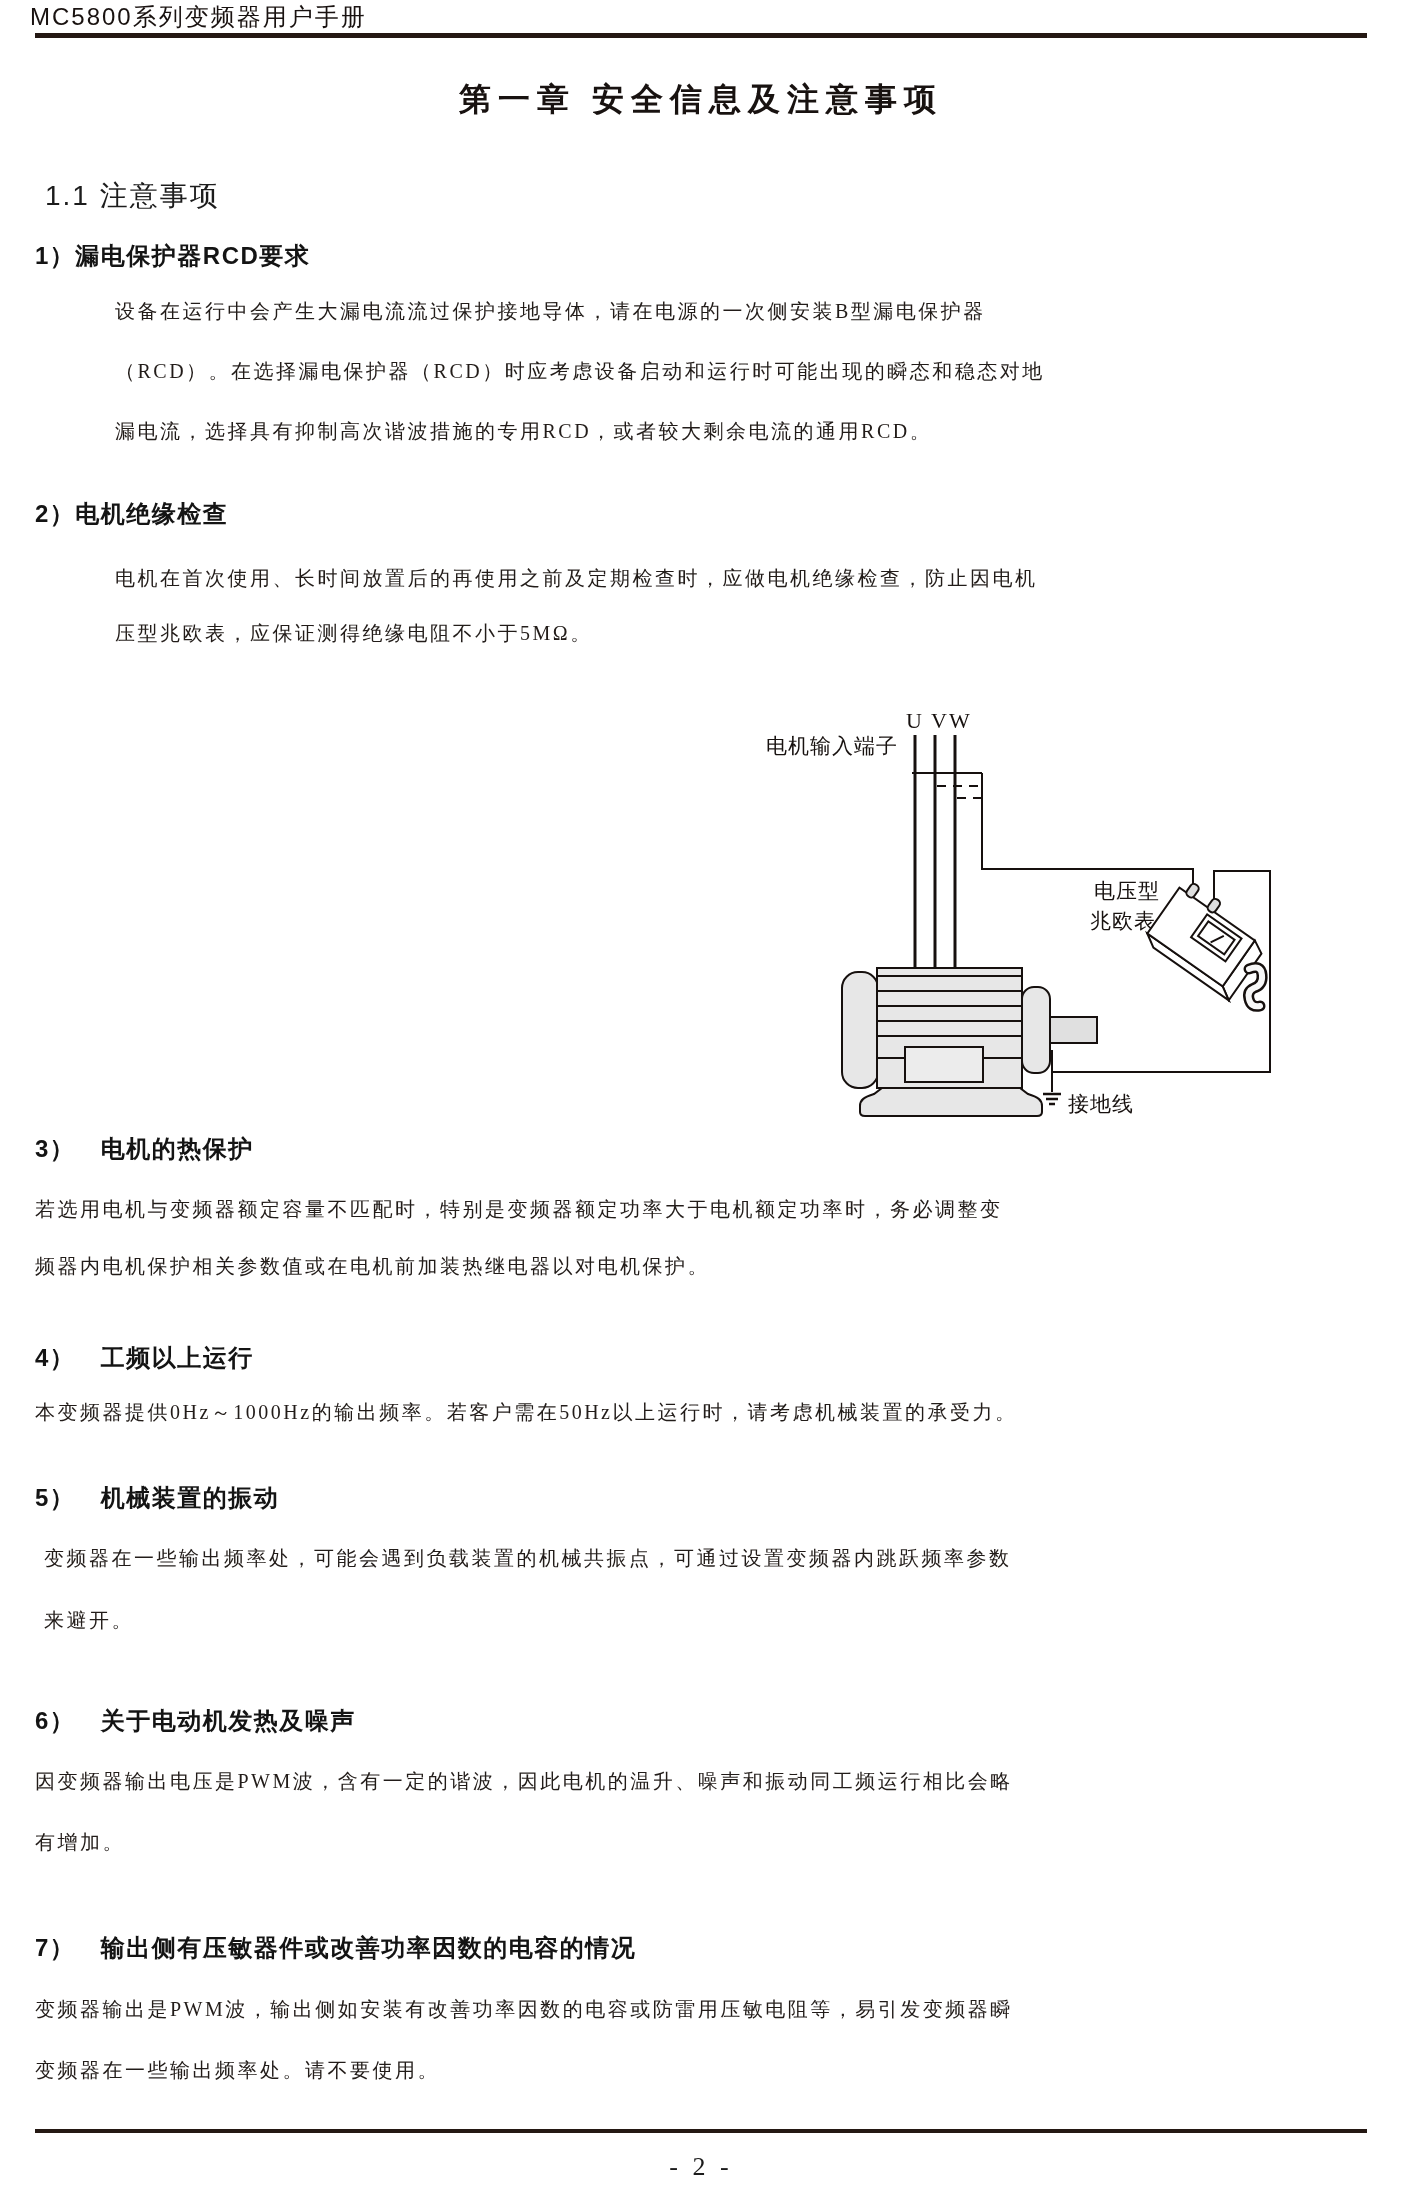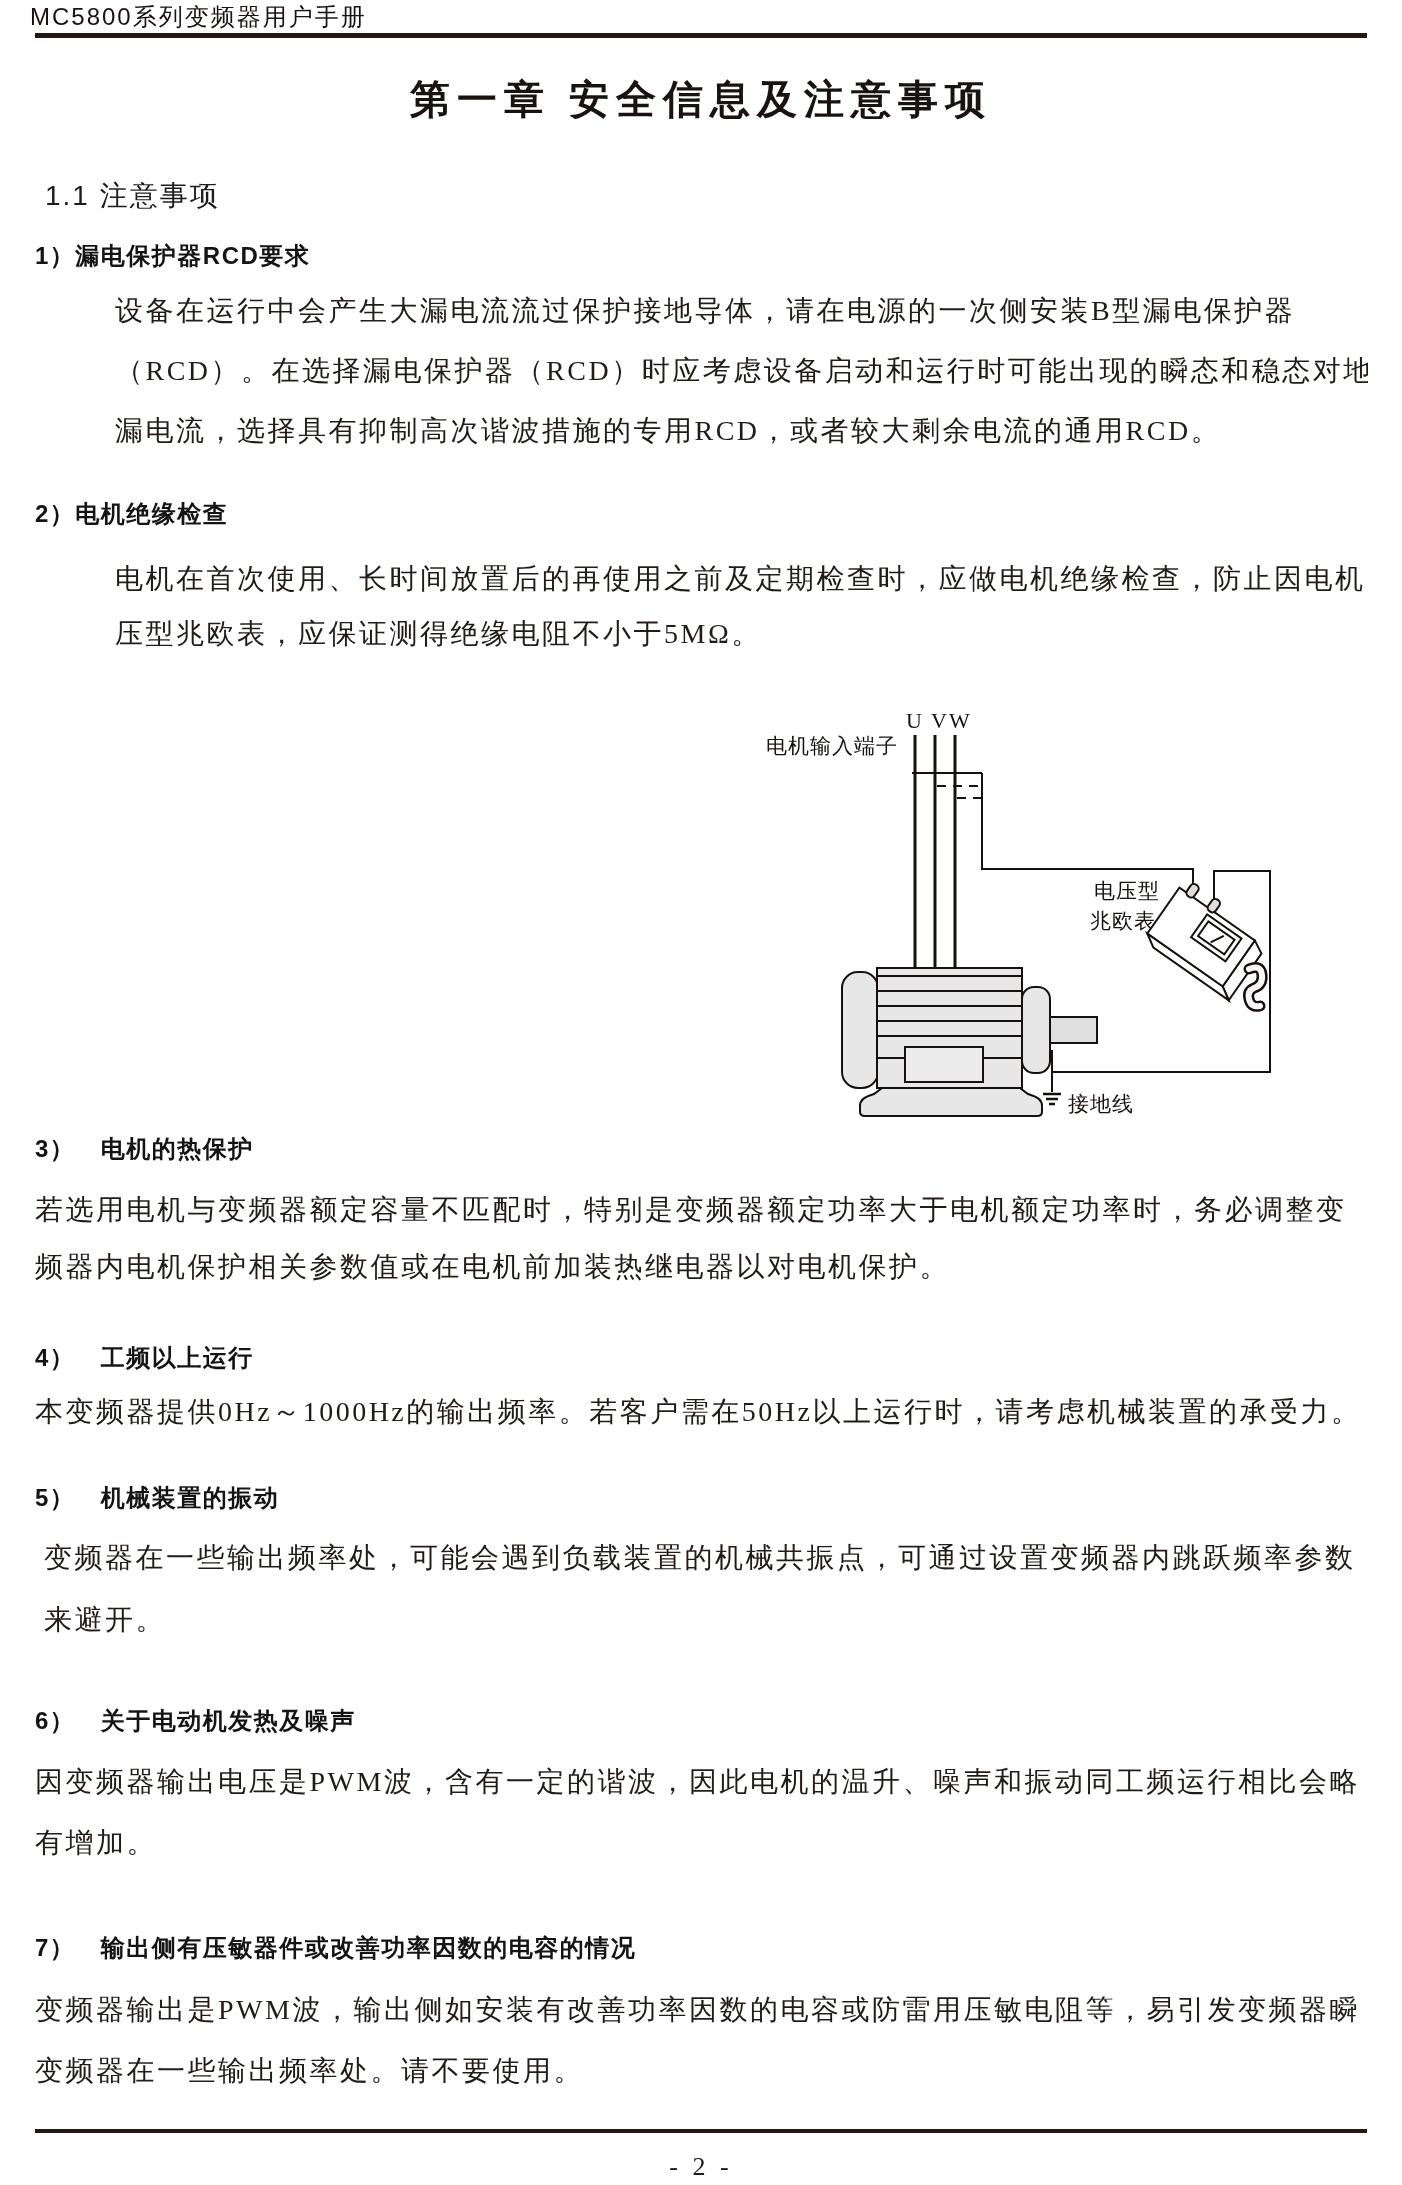--- a/index.html
+++ b/index.html
@@ -22,21 +22,21 @@
   }
   .rule{
     left:35px; width:1332px; height:5px;
     background:#241813;
   }
   .chapter-title{
     left:0; top:74px; width:1402px;
     text-align:center;
     font-family:"Liberation Sans",sans-serif;
     font-weight:bold;
-    font-size:40px; line-height:50px;
+    font-size:32px; line-height:50px;
     letter-spacing:7px;
     color:#181210;
     white-space:pre;
   }
   .sec-num{
     left:45px; top:181px;
     font-family:"Liberation Sans",sans-serif;
     font-size:28px; line-height:30px;
     letter-spacing:2px;
     color:#1c1c1c;
@@ -45,21 +45,21 @@
   .sec-h{
     font-family:"Liberation Sans",sans-serif;
     font-weight:bold;
     font-size:24px; line-height:30px;
     letter-spacing:1.5px;
     color:#141414;
     white-space:pre;
   }
   .para{
     font-family:"Liberation Serif",serif;
-    font-size:28px;
+    font-size:20px;
     letter-spacing:2.5px;
     color:#221c19;
   }
   .para .bl{white-space:pre;}
   .footer-num{
     left:0; top:2151px; width:1402px;
     text-align:center;
     font-family:"Liberation Serif",serif;
     font-size:26px; line-height:32px;
     letter-spacing:4px;

